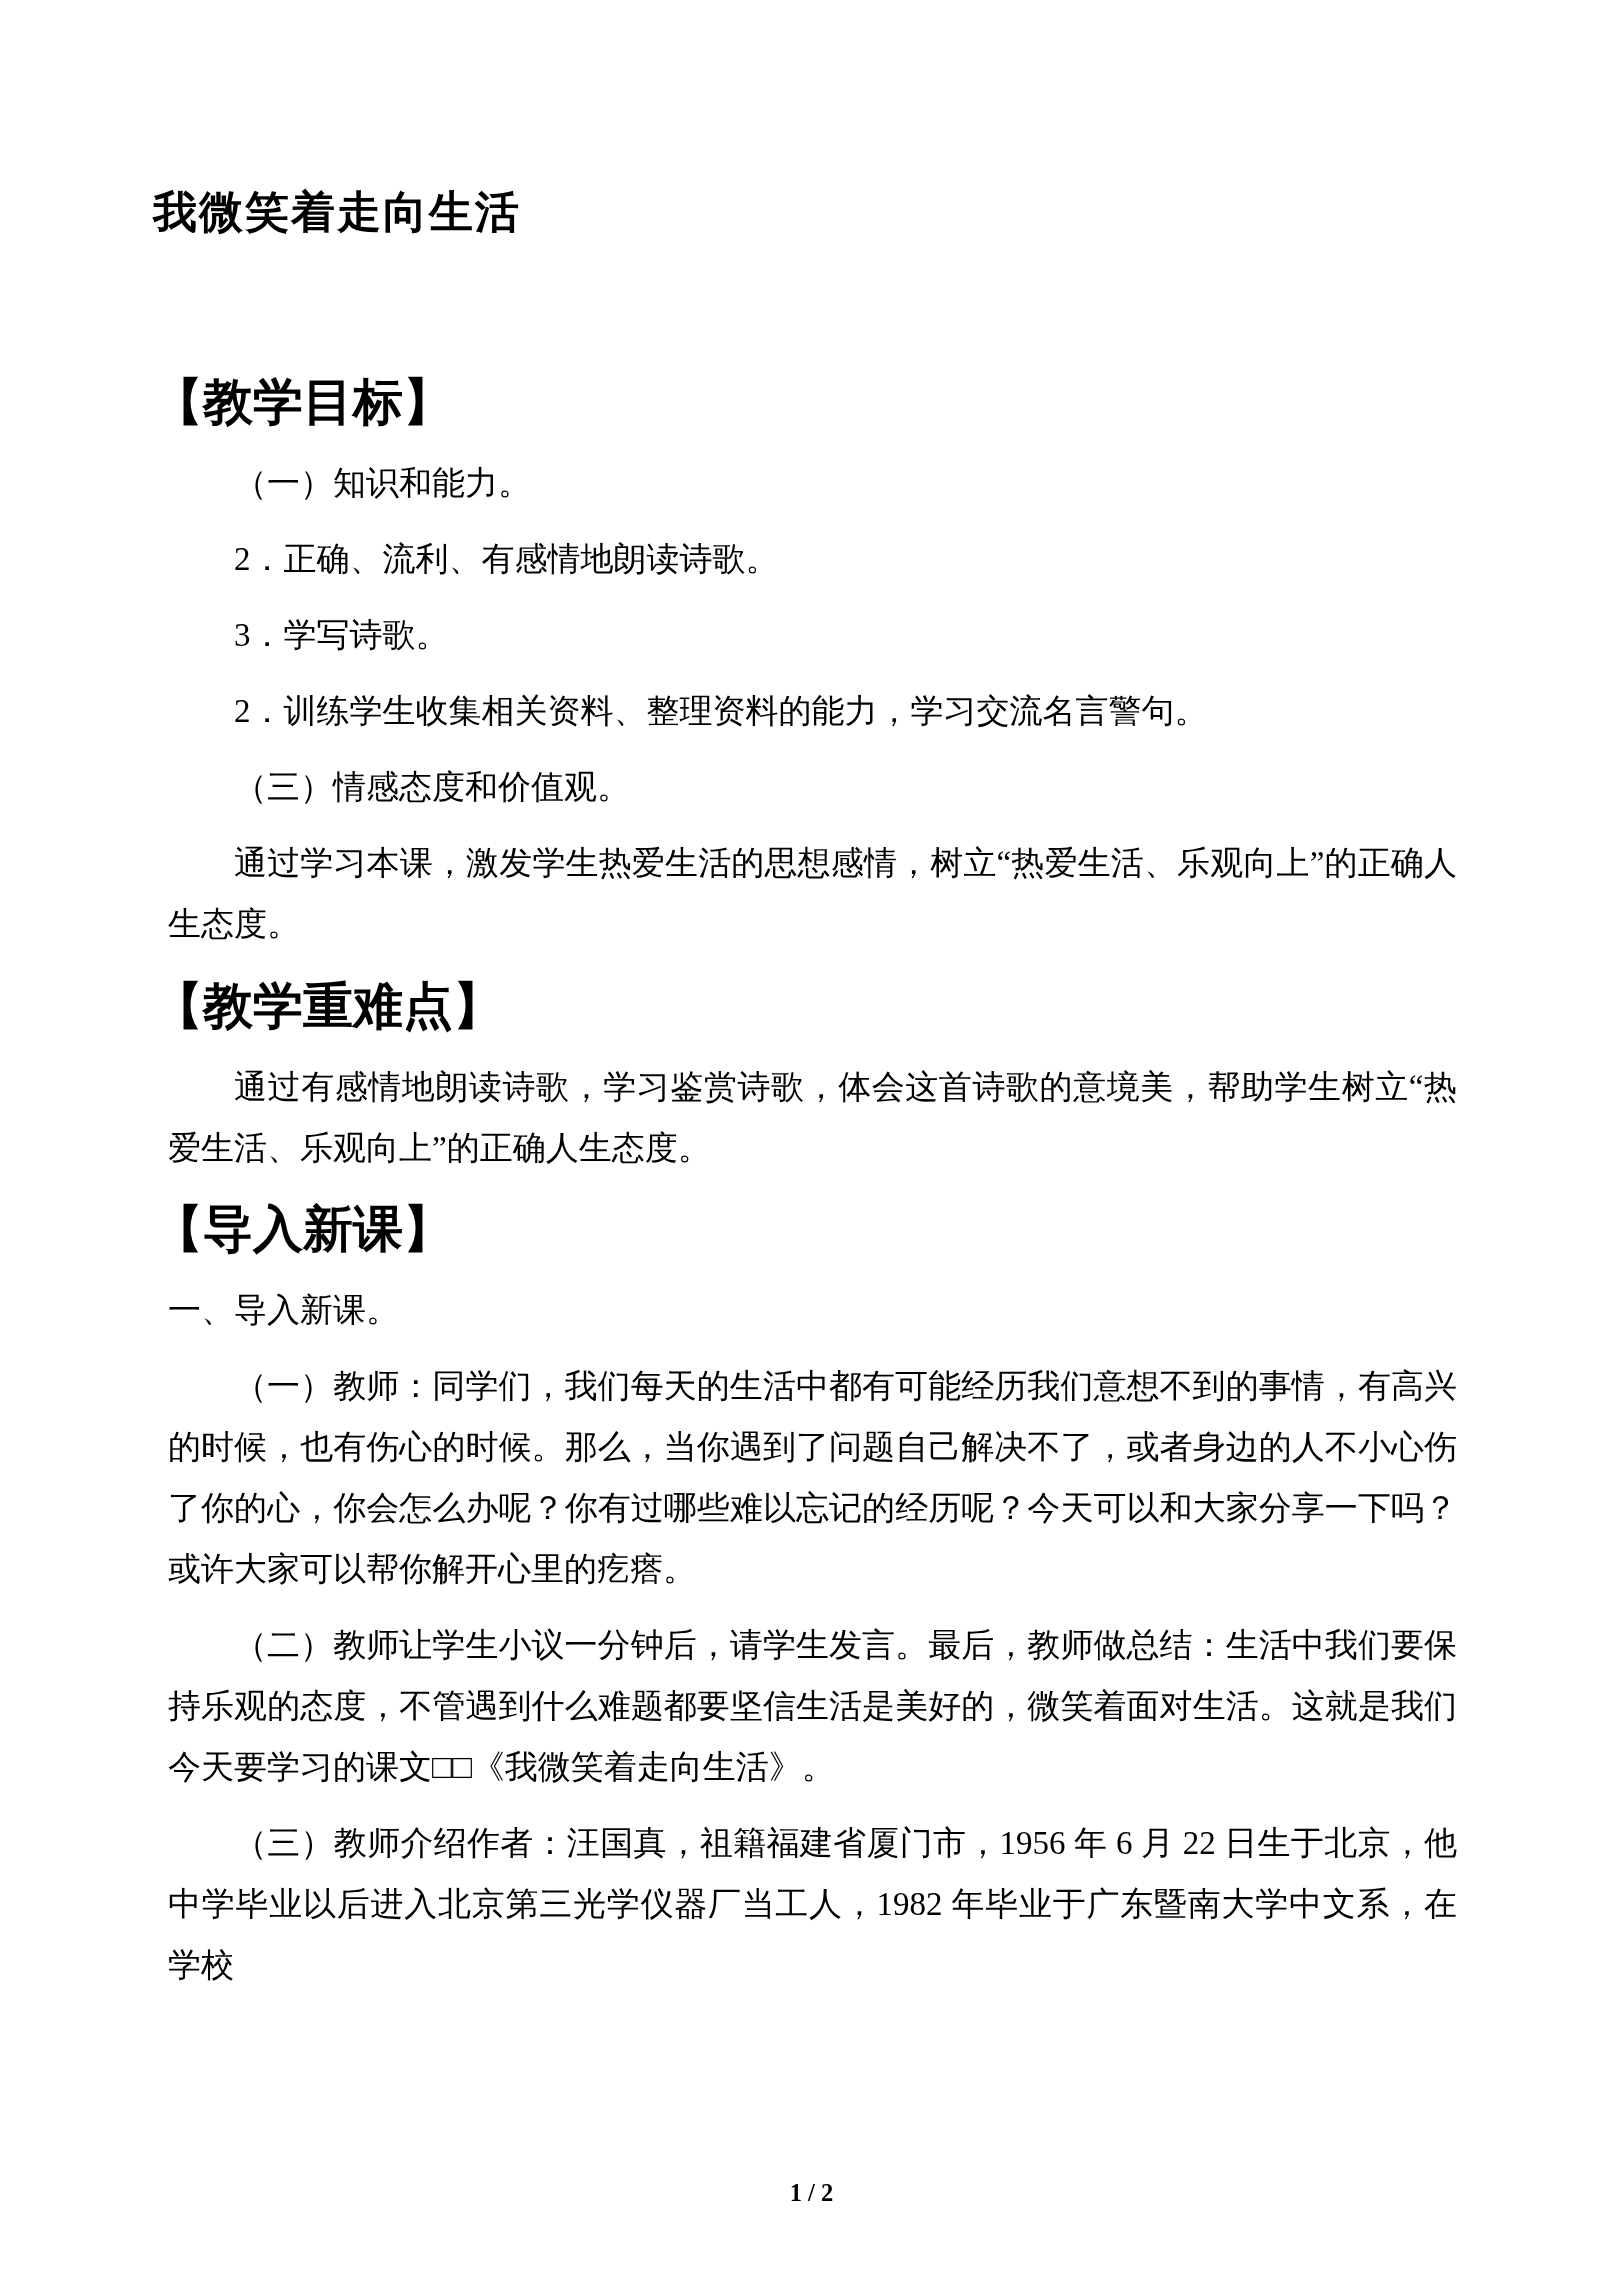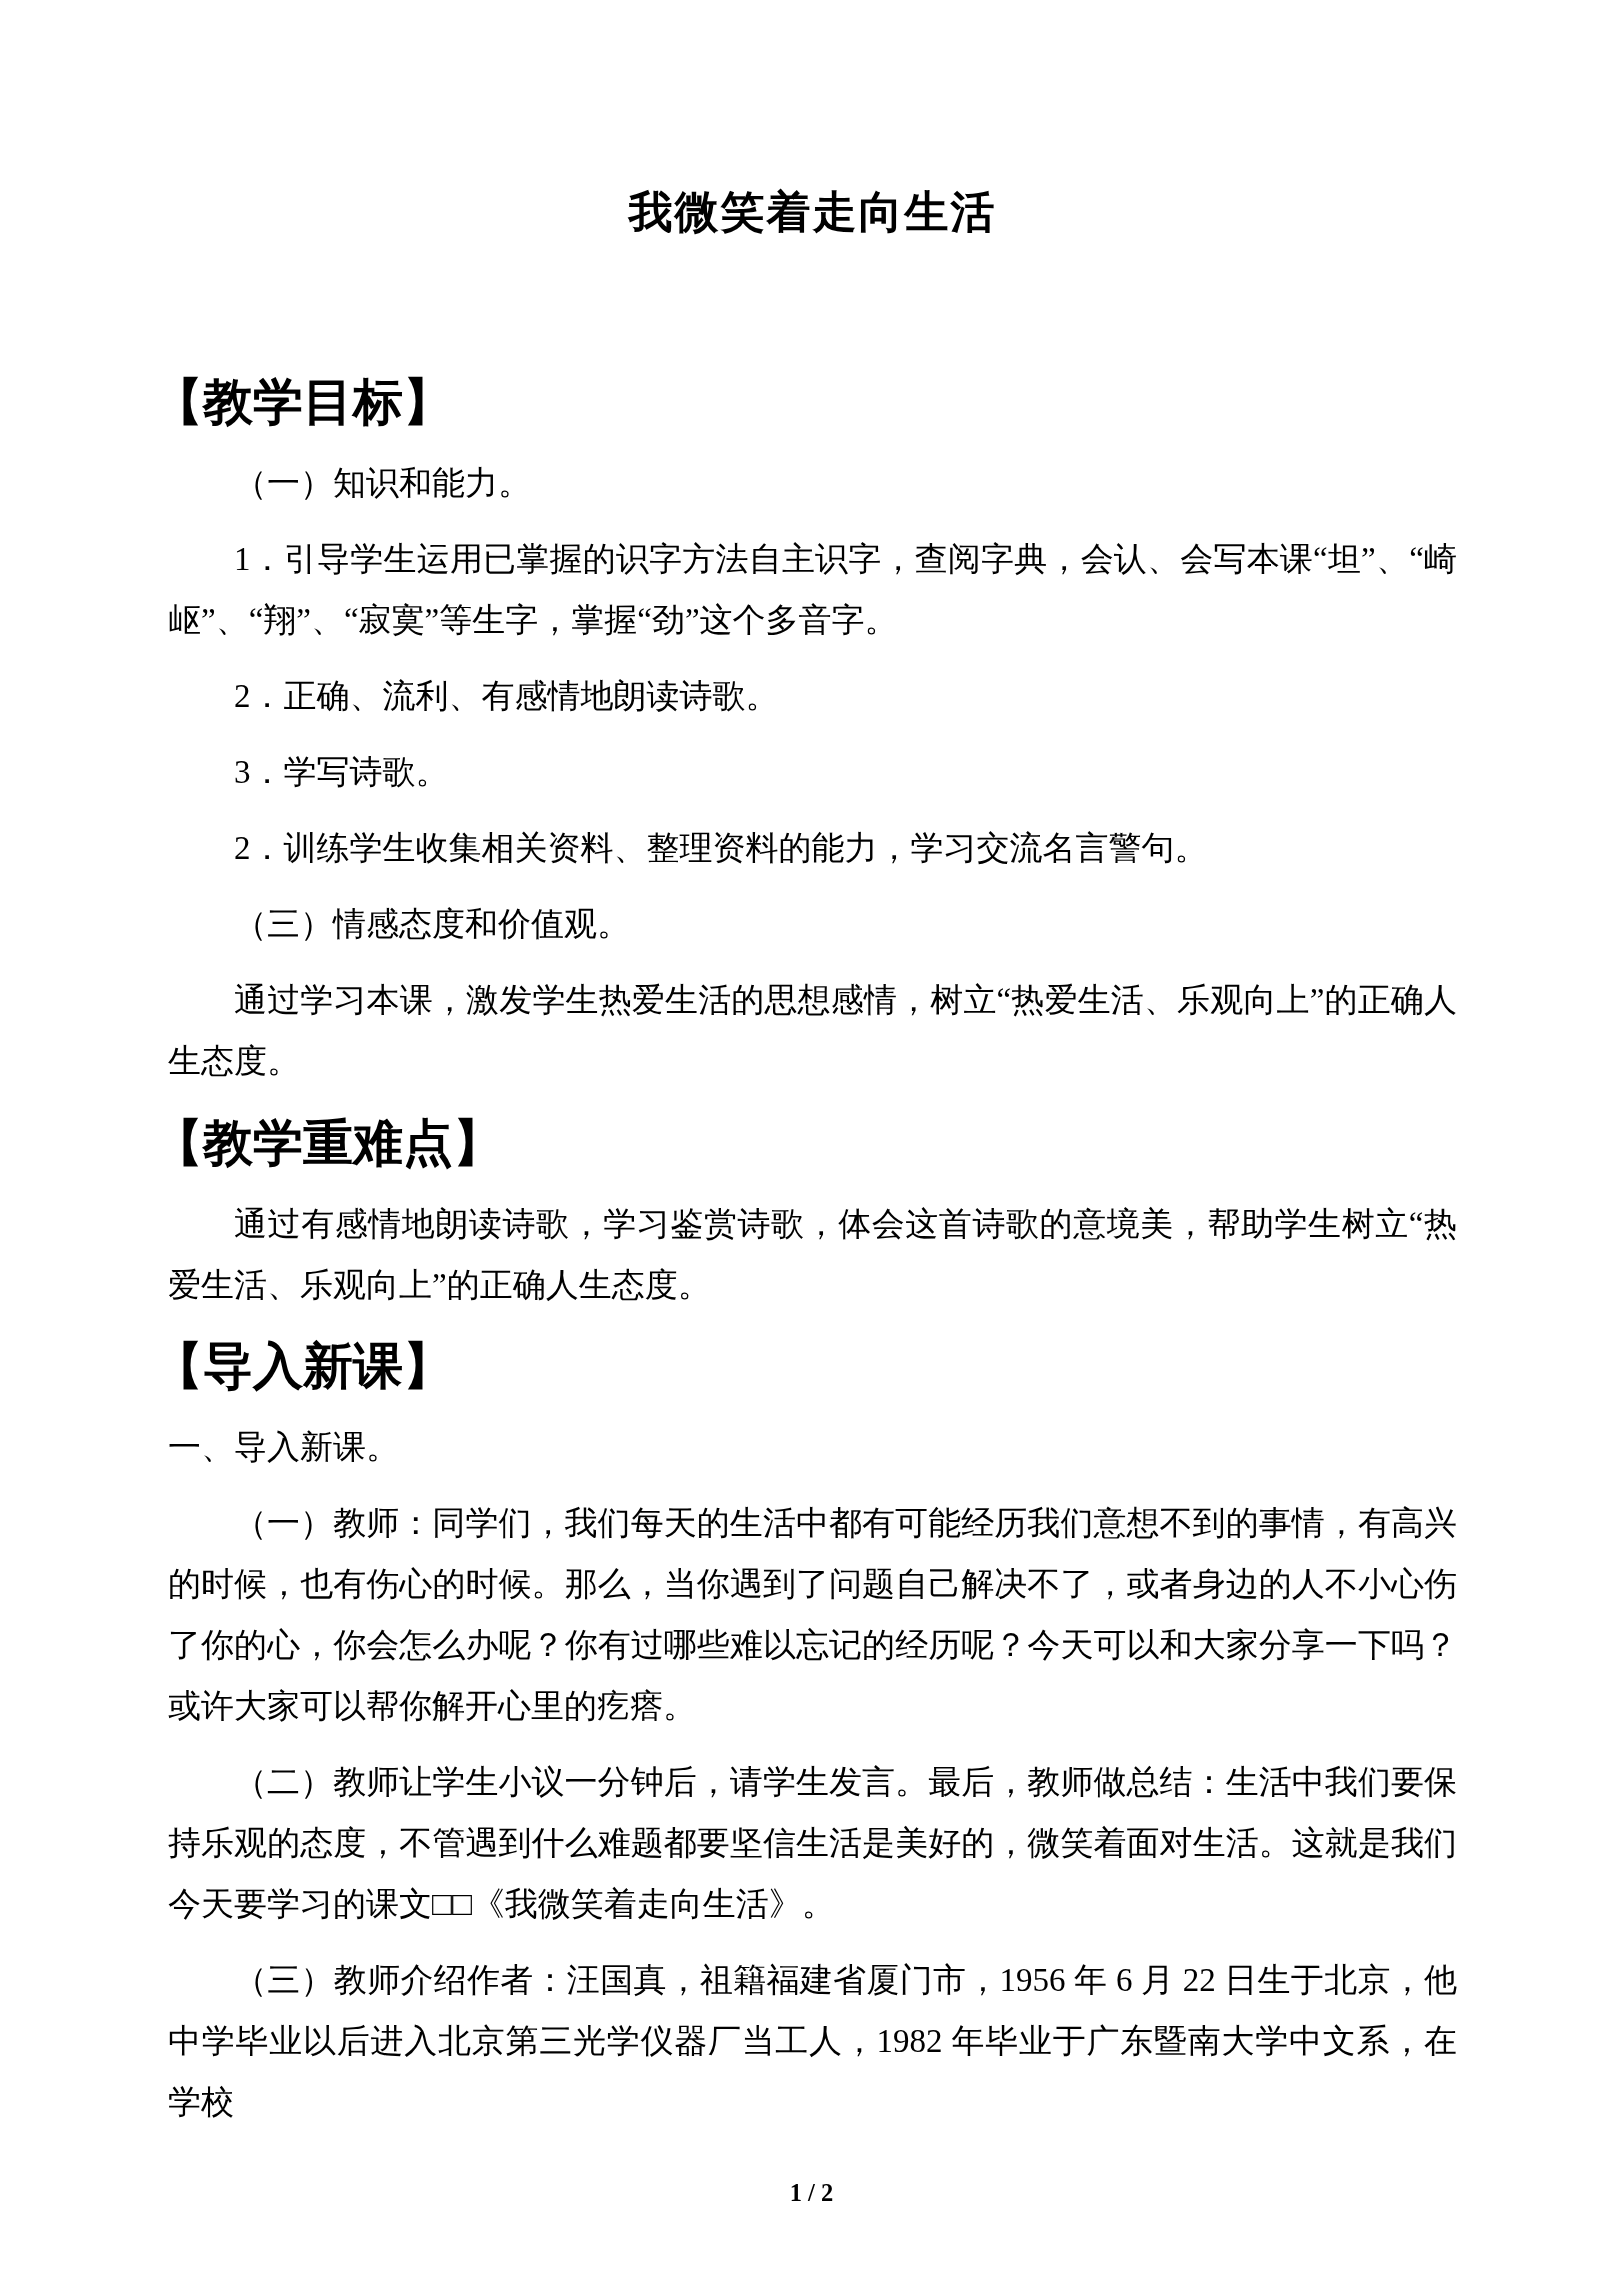--- a/index.html
+++ b/index.html
@@ -14,21 +14,21 @@
     margin: 0 auto;
     background: #ffffff;
     font-family: "Liberation Serif", serif;
     color: #000000;
     overflow: hidden;
   }
   .content {
     padding: 184px 151px 0 153px;
   }
   .doc-title {
-    text-align: center;
+    text-align: left;
     font-size: 44px;
     font-weight: bold;
     letter-spacing: 2px;
     margin: 0 0 128px 0;
     line-height: 1.3;
   }
   .section-heading {
     font-size: 50px;
     font-weight: bold;
     margin: 17.7px 0 16.4px 0;
@@ -61,21 +61,20 @@
 <body>
 
 <div class="page">
   <div class="content">
 
     <h1 class="doc-title">我微笑着走向生活</h1>
 
     <h2 class="section-heading">【教学目标】</h2>
 
     <p class="para">（一）知识和能力。</p>
-    <p class="para">1．引导学生运用已掌握的识字方法自主识字，查阅字典，会认、会写本课“坦”、“崎岖”、“翔”、“寂寞”等生字，掌握“劲”这个多音字。</p>
     <p class="para">2．正确、流利、有感情地朗读诗歌。</p>
     <p class="para">3．学写诗歌。</p>
     <p class="para">2．训练学生收集相关资料、整理资料的能力，学习交流名言警句。</p>
     <p class="para">（三）情感态度和价值观。</p>
     <p class="para">通过学习本课，激发学生热爱生活的思想感情，树立“热爱生活、乐观向上”的正确人生态度。</p>
 
     <h2 class="section-heading">【教学重难点】</h2>
 
     <p class="para">通过有感情地朗读诗歌，学习鉴赏诗歌，体会这首诗歌的意境美，帮助学生树立“热爱生活、乐观向上”的正确人生态度。</p>
 

